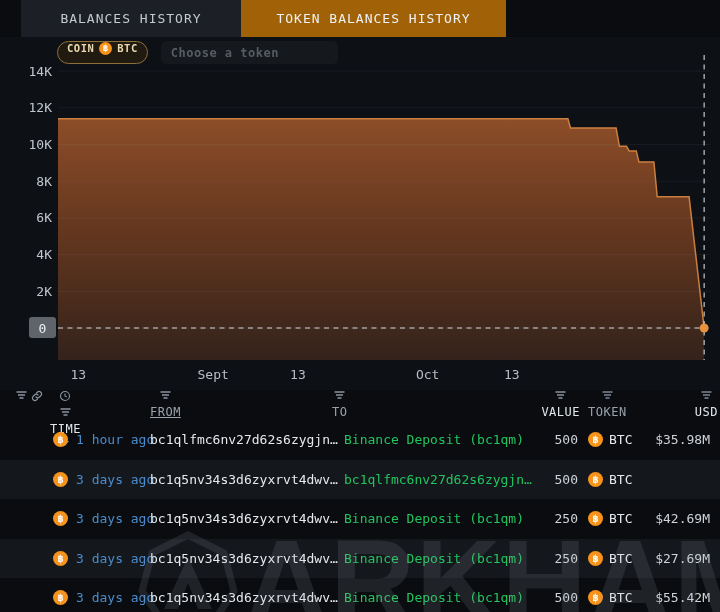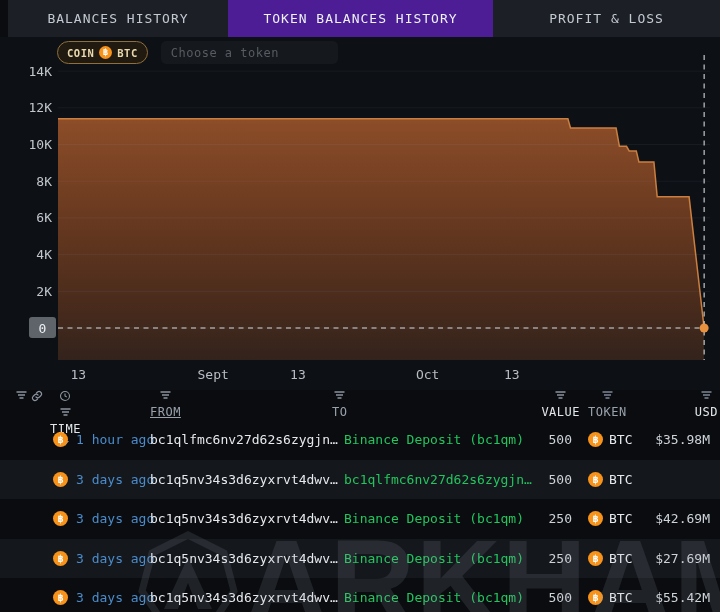--- a/index.html
+++ b/index.html
@@ -1,58 +1,58 @@
 <!DOCTYPE html>
 <html><head>
 <meta charset="utf-8">
 <style>
   html,body{margin:0;padding:0;background:#0a0c0f;}
   .app{position:relative;width:720px;height:612px;overflow:hidden;
        font-family:"DejaVu Sans Mono", monospace;background:#0a0c0f;}
 
   
   .tabbar{position:absolute;top:0;left:0;width:720px;height:37px;display:flex;
-          padding-left:8px;box-sizing:border-box;z-index:6;background:#0a0c0f;}
+          padding-left:21px;box-sizing:border-box;z-index:6;background:#0a0c0f;}
   .tab{display:flex;align-items:center;justify-content:center;font-size:13px;
        letter-spacing:1px;color:#c3c9d2;background:#1c2026;cursor:pointer;white-space:nowrap;}
   .tab.t1{width:220px;}
-  .tab.t2{width:265px;background:#4c1d95;color:#eef2f5;}
+  .tab.t2{width:265px;background:#a16207;color:#eef2f5;}
   .tab.t3{flex:1;}
 
   
   .chart-bg{position:absolute;top:37px;left:0;width:720px;height:353px;background:#0d1015;}
   #chart-svg{position:absolute;top:0;left:0;z-index:1;}
   .controls{position:absolute;top:41px;left:57px;z-index:4;display:flex;gap:13px;align-items:center;}
   .coin-pill{height:21px;border:1px solid #8f6f3a;border-radius:12px;background:#201a10;
-             display:flex;align-items:center;gap:5px;padding:0 9px;font-size:10.5px;
+             display:flex;align-items:flex-start;gap:5px;padding:0 9px;font-size:10.5px;
              font-weight:bold;color:#ead9ae;letter-spacing:0.5px;cursor:pointer;}
   .btc-circle{width:13px;height:13px;border-radius:50%;background:#f7931a;color:#fff;
               font-size:9px;line-height:13px;text-align:center;font-weight:bold;flex:none;}
   .token-input{width:157px;height:23px;background:#15181d;border:none;border-radius:5px;
-               color:#aeb4bc;font-size:12px;padding:0 10px;font-family:inherit;outline:none;}
+               color:#aeb4bc;font-size:12px;padding:0 10px;font-family:inherit;outline:none;font-weight:bold;}
   .token-input::placeholder{color:#575c63;letter-spacing:0.5px;}
 
   
   .table{position:absolute;top:390px;left:0;width:720px;height:222px;overflow:hidden;z-index:2;}
   .thead{position:relative;height:30px;font-size:12px;color:#99a2ac;letter-spacing:0.5px;}
   .h{position:absolute;top:0;height:30px;display:flex;align-items:center;gap:5px;cursor:pointer;flex-direction:column;}
   .h-filter1{left:16px;}.h-link{left:31px;}
   .h-timegrp{left:50px;}.h-from{left:150px;text-decoration:underline;}.h-to{left:332px;}
   .h-value{right:140px;}.h-token{left:588px;}.h-usd{right:2px;}
   .h .lbl-strong{color:#e2e6ea;}
   .ic{display:flex;align-items:center;flex:none;}
 
   .row{position:relative;height:39.5px;font-size:13px;}
   .row.alt{background:#14171c;}
   .cell{position:absolute;top:0;height:39.5px;display:flex;align-items:center;white-space:nowrap;}
   .c-icon{left:53px;}
   .c-time{left:76px;color:#4a8ccc;cursor:pointer;}
   .c-from{left:150px;color:#e6e9ed;cursor:pointer;}
   .c-to{left:344px;color:#22c55e;cursor:pointer;}
-  .c-value{right:148px;color:#ced3d9;justify-content:flex-end;}
+  .c-value{right:142px;color:#ced3d9;justify-content:flex-end;}
   .c-token{left:588px;color:#e6e9ed;gap:6px;}
   .c-usd{right:10px;color:#ced3d9;}
   .btc-circle.row-ic{width:15px;height:15px;font-size:10px;line-height:15px;}
 
   
   .watermark{position:absolute;left:138px;top:531px;z-index:5;pointer-events:none;
              display:flex;align-items:flex-start;gap:6px;color:rgba(165,173,185,0.14);}
   .wm-text{font-family:"Liberation Sans", sans-serif;font-weight:bold;font-size:120px;
            line-height:0.86;letter-spacing:1px;transform:scaleX(0.98);transform-origin:left top;}
 </style>
@@ -97,21 +97,20 @@
       <text x="427.68399999999997" y="379" text-anchor="middle" fill="#b9bec5" font-size="13" font-family="DejaVu Sans Mono, monospace">Oct</text>
       <text x="511.792" y="379" text-anchor="middle" fill="#b9bec5" font-size="13" font-family="DejaVu Sans Mono, monospace">13</text>
       <line x1="704.132" x2="704.132" y1="55" y2="360" stroke="#d5d8db" stroke-width="1.1" stroke-dasharray="5 4.5"></line>
       <line x1="58" x2="704.132" y1="328" y2="328" stroke="#d5d8db" stroke-width="1.1" stroke-dasharray="5 4.5"></line>
       <circle cx="704.132" cy="328" r="4.5" fill="#e8913f"></circle>
     </svg>
 
   <div class="tabbar">
     <div class="tab t1">BALANCES HISTORY</div>
     <div class="tab t2">TOKEN BALANCES HISTORY</div>
-    <div class="tab t3">PROFIT &amp; LOSS</div>
   </div>
 
   <div class="controls">
     <div class="coin-pill">
       <span>COIN</span>
       <span class="btc-circle">฿</span>
       <span>BTC</span>
     </div>
     <input class="token-input" placeholder="Choose a token" style="">
   </div>

